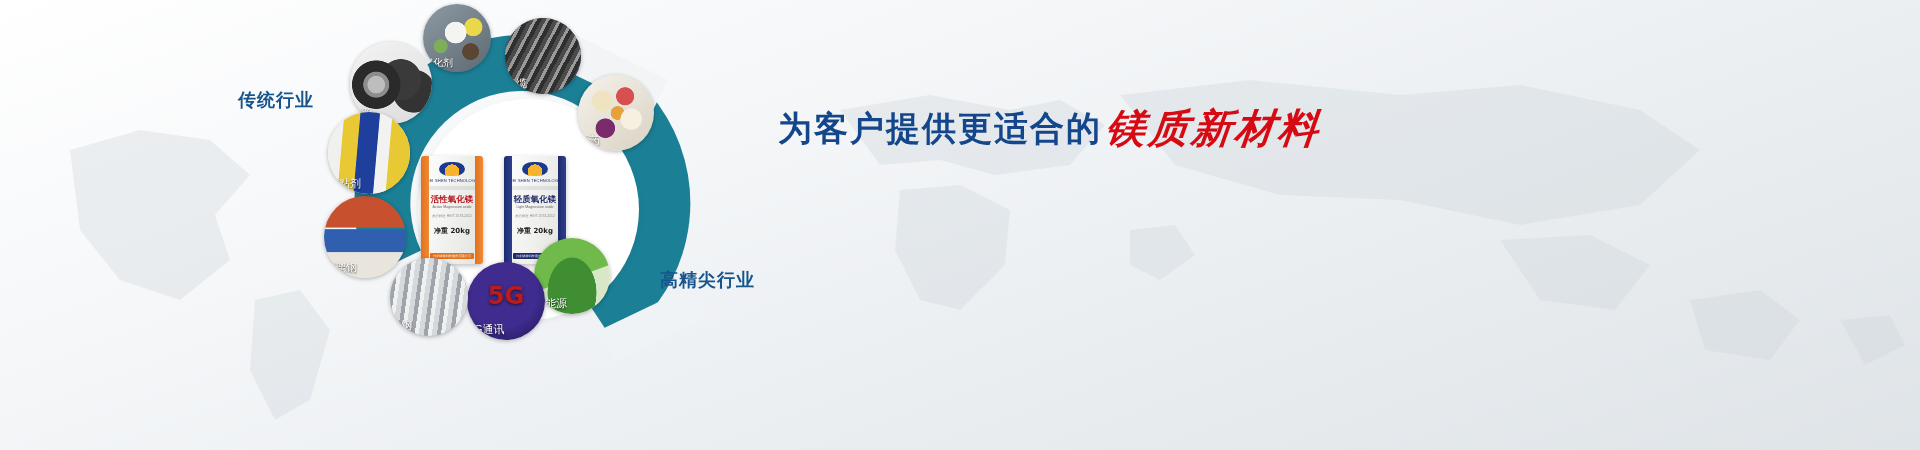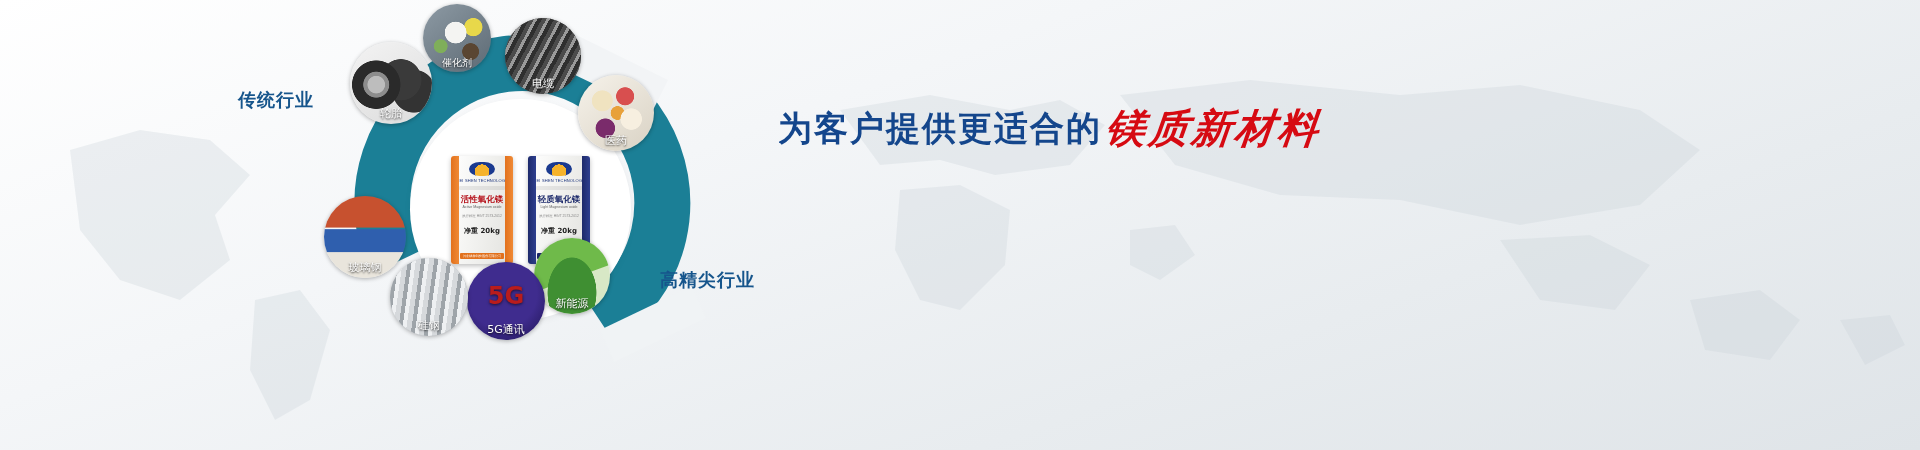--- a/index.html
+++ b/index.html
@@ -15,33 +15,33 @@
 
   
   #infographic { position:absolute; left:300px; top:0px; width:500px; height:450px; }
   #infographic svg.ring { position:absolute; left:0; top:0; width:500px; height:450px; }
 
   .node { position:absolute; border-radius:50%; overflow:hidden;
           box-shadow:0 1px 4px rgba(0,0,0,.30); }
   .node .photo { position:absolute; inset:0; }
   .node .cap {
     position:absolute; left:0; right:0; bottom:0;
-    text-align:center; color:#fff; font-size:11px; line-height:15px;
+    color:#fff; font-size:11px; line-height:15px;
     font-family:"DejaVu Sans", sans-serif;
     text-shadow:0 1px 2px rgba(0,0,0,.85);
     padding-bottom:3px; white-space:nowrap;
   }
   .node.small .cap { font-size:10px; line-height:13px; }
 
   
   #center-disc {
-    position:absolute; left:113px; top:102px; width:215px; height:215px;
+    position:absolute; left:121px; top:102px; width:215px; height:215px;
     background:#fff; border-radius:50%;
     box-shadow:0 0 0 3px #fff, 0 2px 10px rgba(0,0,0,.10);
-    display:flex; align-items:center; justify-content:center; gap:15px;
+    display:flex; align-items:center; justify-content:flex-start; gap:21px;
   }
   .bag {
     width:62px; height:108px; border-radius:3px;
     background:linear-gradient(100deg,#ffffff 0%,#f3f3f1 42%,#e2e2de 100%);
     box-shadow:0 2px 5px rgba(0,0,0,.25);
     position:relative; overflow:hidden;
     display:flex; flex-direction:column; align-items:center;
     padding-top:6px;
   }
   .bag .side { position:absolute; left:0; top:0; bottom:0; width:8px; }
@@ -229,20 +229,26 @@
     <div class="cap">玻璃钢</div>
   </div>
 
   <div class="node" style="left:90px; top:258px; width:78px; height:78px;">
     <div class="photo" style="background:
            repeating-linear-gradient(98deg,#d6d9dc 0 5px,#9ea4a9 5px 9px,#eef0f2 9px 13px),
            linear-gradient(120deg,#c9ced2,#8e969c);"></div>
     <div class="cap">硅钢</div>
   </div>
 
+  <div class="node" style="left:28px; top:112px; width:82px; height:82px;">
+    <div class="photo" style="background:
+           linear-gradient(95deg,#f0f0ee 0 18%, #e8c833 19% 36%, #1e3f9c 37% 58%, #f2f2f0 59% 72%, #e8c833 73% 100%),
+           #f0f0ee;"></div>
+    <div class="cap">胶粘剂</div>
+  </div>
 
   <div class="sec-label" style="left:-62px; top:88px;">传统行业</div>
   <div class="sec-label" style="left:360px; top:268px;">高精尖行业</div>
 </div>
 
 <div id="copy">
   <div id="headline">
     <span id="headline-main">为客户提供更适合的</span>
     <span id="headline-accent">镁质新材料</span>
   </div>

